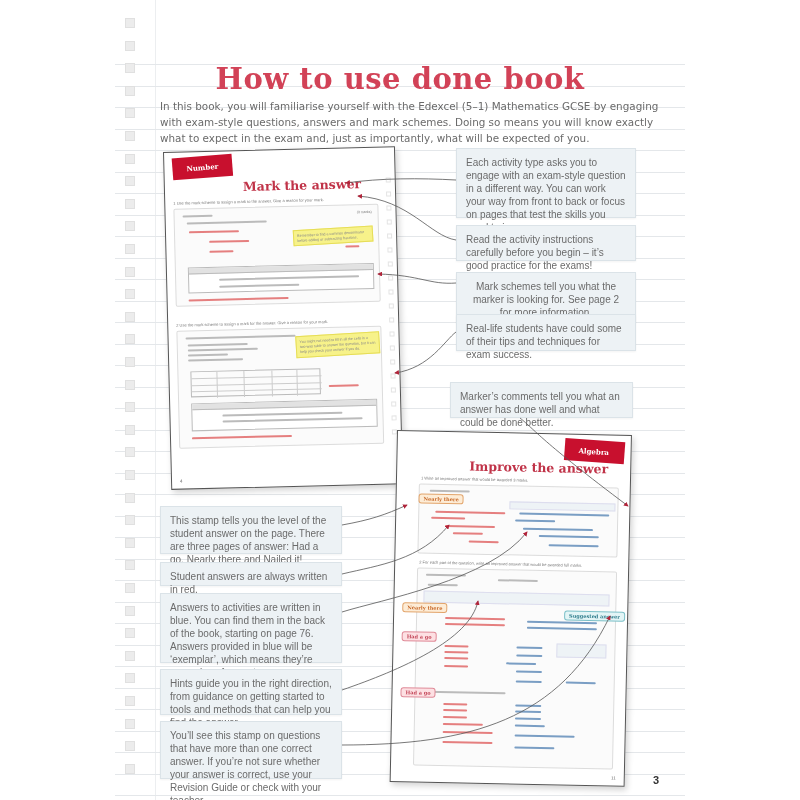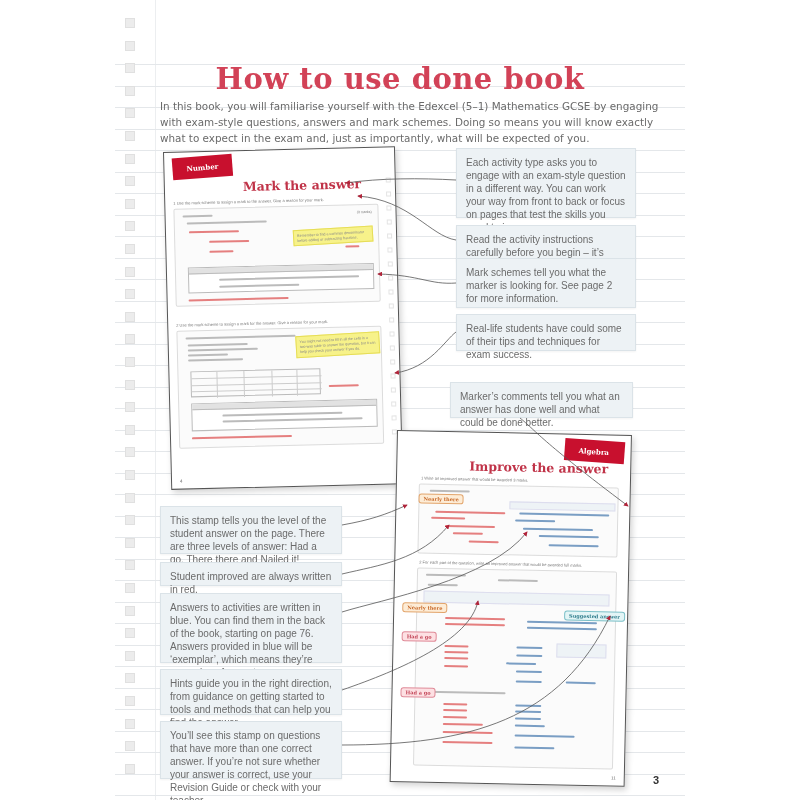--- a/index.html
+++ b/index.html
@@ -293,26 +293,26 @@
   </div>
   <div class="stamp stamp-nearly" style="left:8px;top:171px;">Nearly there</div>
   <div class="stamp stamp-hadago" style="left:8px;top:200px;">Had a go</div>
   <div class="stamp stamp-hadago" style="left:8px;top:256px;">Had a go</div>
   <div class="stamp stamp-suggested" style="left:170px;top:176px;">Suggested answer</div>
   <div class="page-num" style="right:8px;top:340px;">11</div>
 </div>
 
 <div class="callout right" style="top:148px;height:70px;">Each activity type asks you to engage with an exam-style question in a different way. You can work your way from front to back or focus on pages that test the skills you need to improve.</div>
 <div class="callout right" style="top:225px;height:36px;">Read the activity instructions carefully before you begin – it’s good practice for the exams!</div>
-<div class="callout right" style="top:258px;height:50px;">Mark schemes tell you what the marker is looking for. See page 2 for more information.</div>
+<div class="callout right" style="top:272px;height:50px;text-align:center;">Mark schemes tell you what the marker is looking for. See page 2 for more information.</div>
 <div class="callout right" style="top:314px;height:37px;">Real-life students have could some of their tips and techniques for exam success.</div>
 <div class="callout" style="left:450px;width:183px;top:382px;height:36px;">Marker’s comments tell you what an answer has done well and what could be done better.</div>
 
-<div class="callout left" style="top:506px;height:48px;">This stamp tells you the level of the student answer on the page. There are three levels of answer: Had a go, There there and Nailed it!</div>
-<div class="callout left" style="top:562px;height:24px;">Student improved are always written in red.</div>
+<div class="callout left" style="top:506px;height:48px;">This stamp tells you the level of the student answer on the page. There are three pages of answer: Had a go, Nearly there and Nailed it!</div>
+<div class="callout left" style="top:562px;height:24px;">Student answers are always written in red.</div>
 <div class="callout left" style="top:593px;height:70px;">Answers to activities are written in blue. You can find them in the back of the book, starting on page 76. Answers provided in blue will be ‘exemplar’, which means they’re examples of very strong answers.</div>
 <div class="callout left" style="top:669px;height:46px;">Hints guide you in the right direction, from guidance on getting started to tools and methods that can help you find the answer.</div>
 <div class="callout left" style="top:721px;height:58px;">You’ll see this stamp on questions that have more than one correct answer. If you’re not sure whether your answer is correct, use your Revision Guide or check with your teacher.</div>
 
 <svg class="arrows">
   <defs>
     <marker id="ah" markerWidth="6" markerHeight="6" refX="5" refY="3" orient="auto">
       <path d="M0,0 L6,3 L0,6 z" fill="#b0243a"></path>
     </marker>
   </defs>

